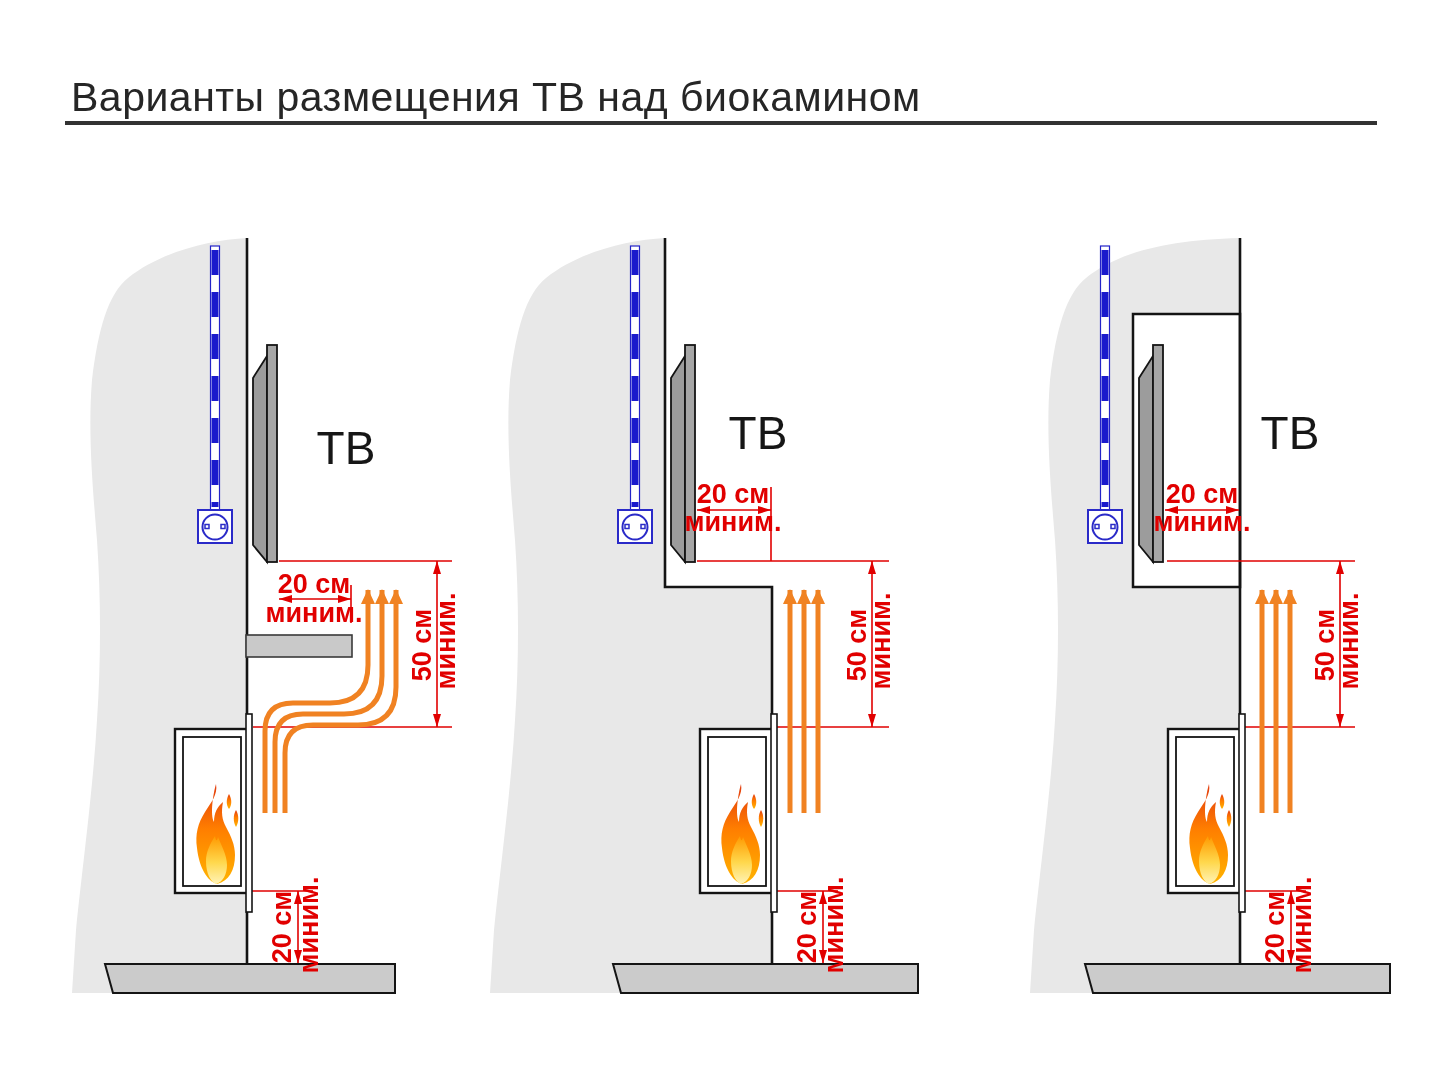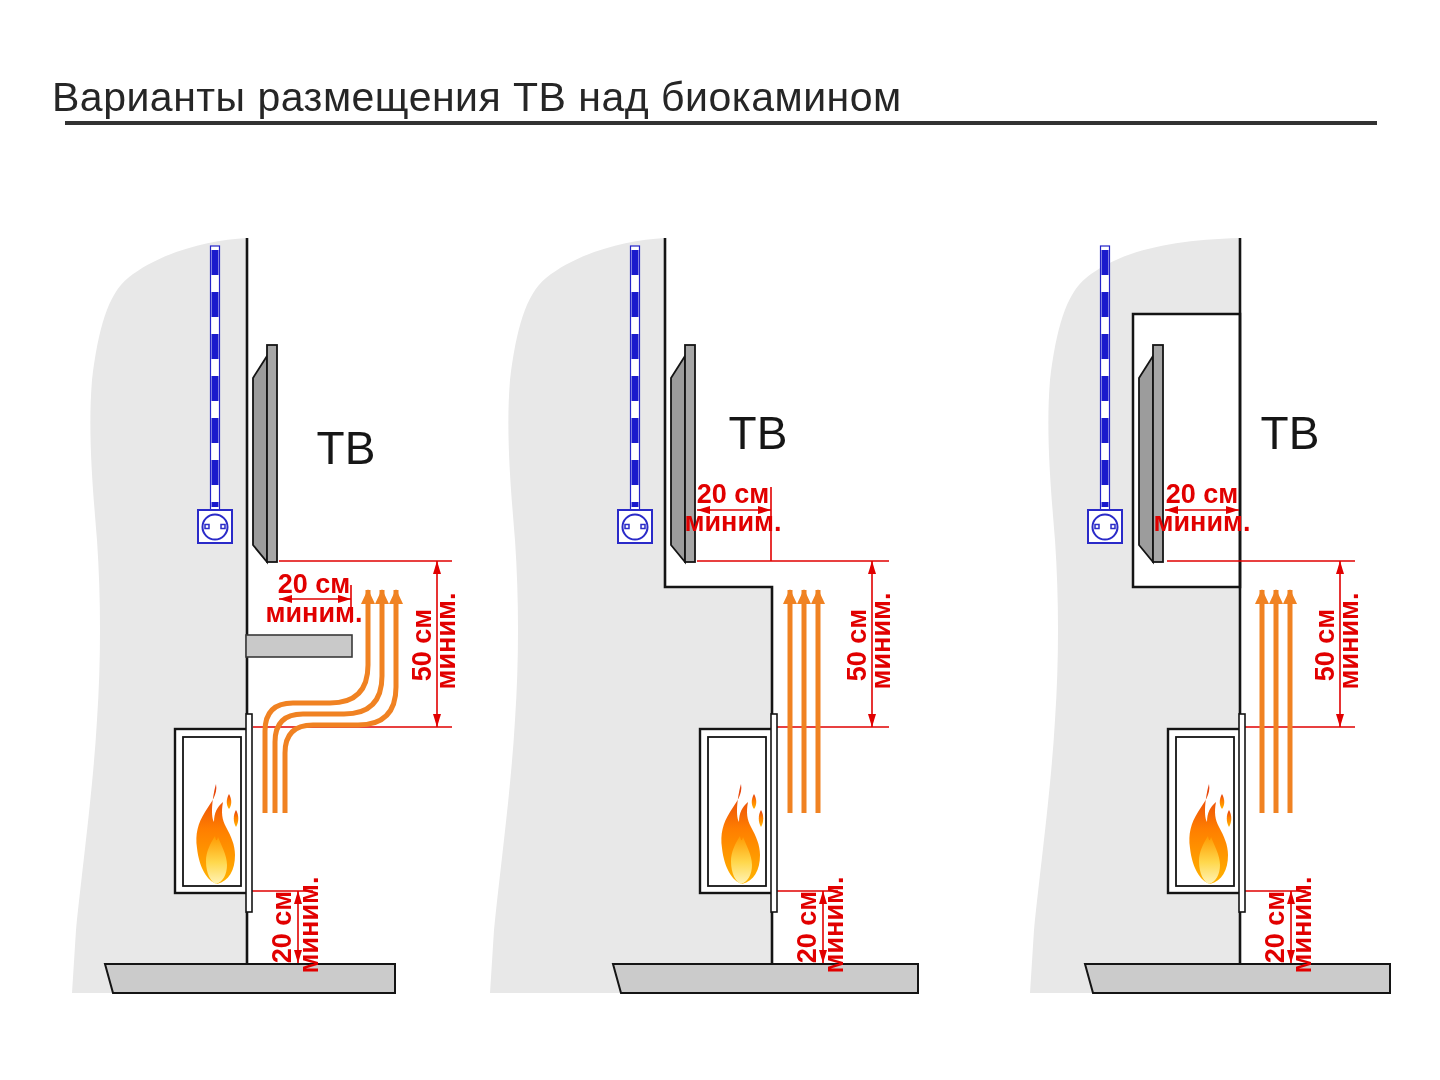--- a/index.html
+++ b/index.html
@@ -1,18 +1,18 @@
 <!DOCTYPE html>
 <html><head>
 <meta charset="utf-8">
 <style>
   html,body{margin:0;padding:0;background:#ffffff;}
   body{width:1440px;height:1080px;position:relative;overflow:hidden;
        font-family:"Liberation Sans",sans-serif;}
-  .page-title{position:absolute;left:52px;top:74px;margin:0;
+  .page-title{position:absolute;left:71px;top:74px;margin:0;
        font-size:41px;font-weight:400;color:#262626;letter-spacing:0.5px;
        font-family:"Liberation Sans",sans-serif;white-space:nowrap;}
   .title-rule{position:absolute;left:65px;top:121px;width:1312px;height:4px;
        background:#323232;}
   #scene{position:absolute;left:0;top:0;}
   .dim-label{font-family:"Liberation Sans",sans-serif;font-weight:700;
        font-size:27px;fill:#e10000;}
   .tv-label{font-family:"Liberation Sans",sans-serif;font-weight:400;
        font-size:46px;fill:#161616;}
 </style>

